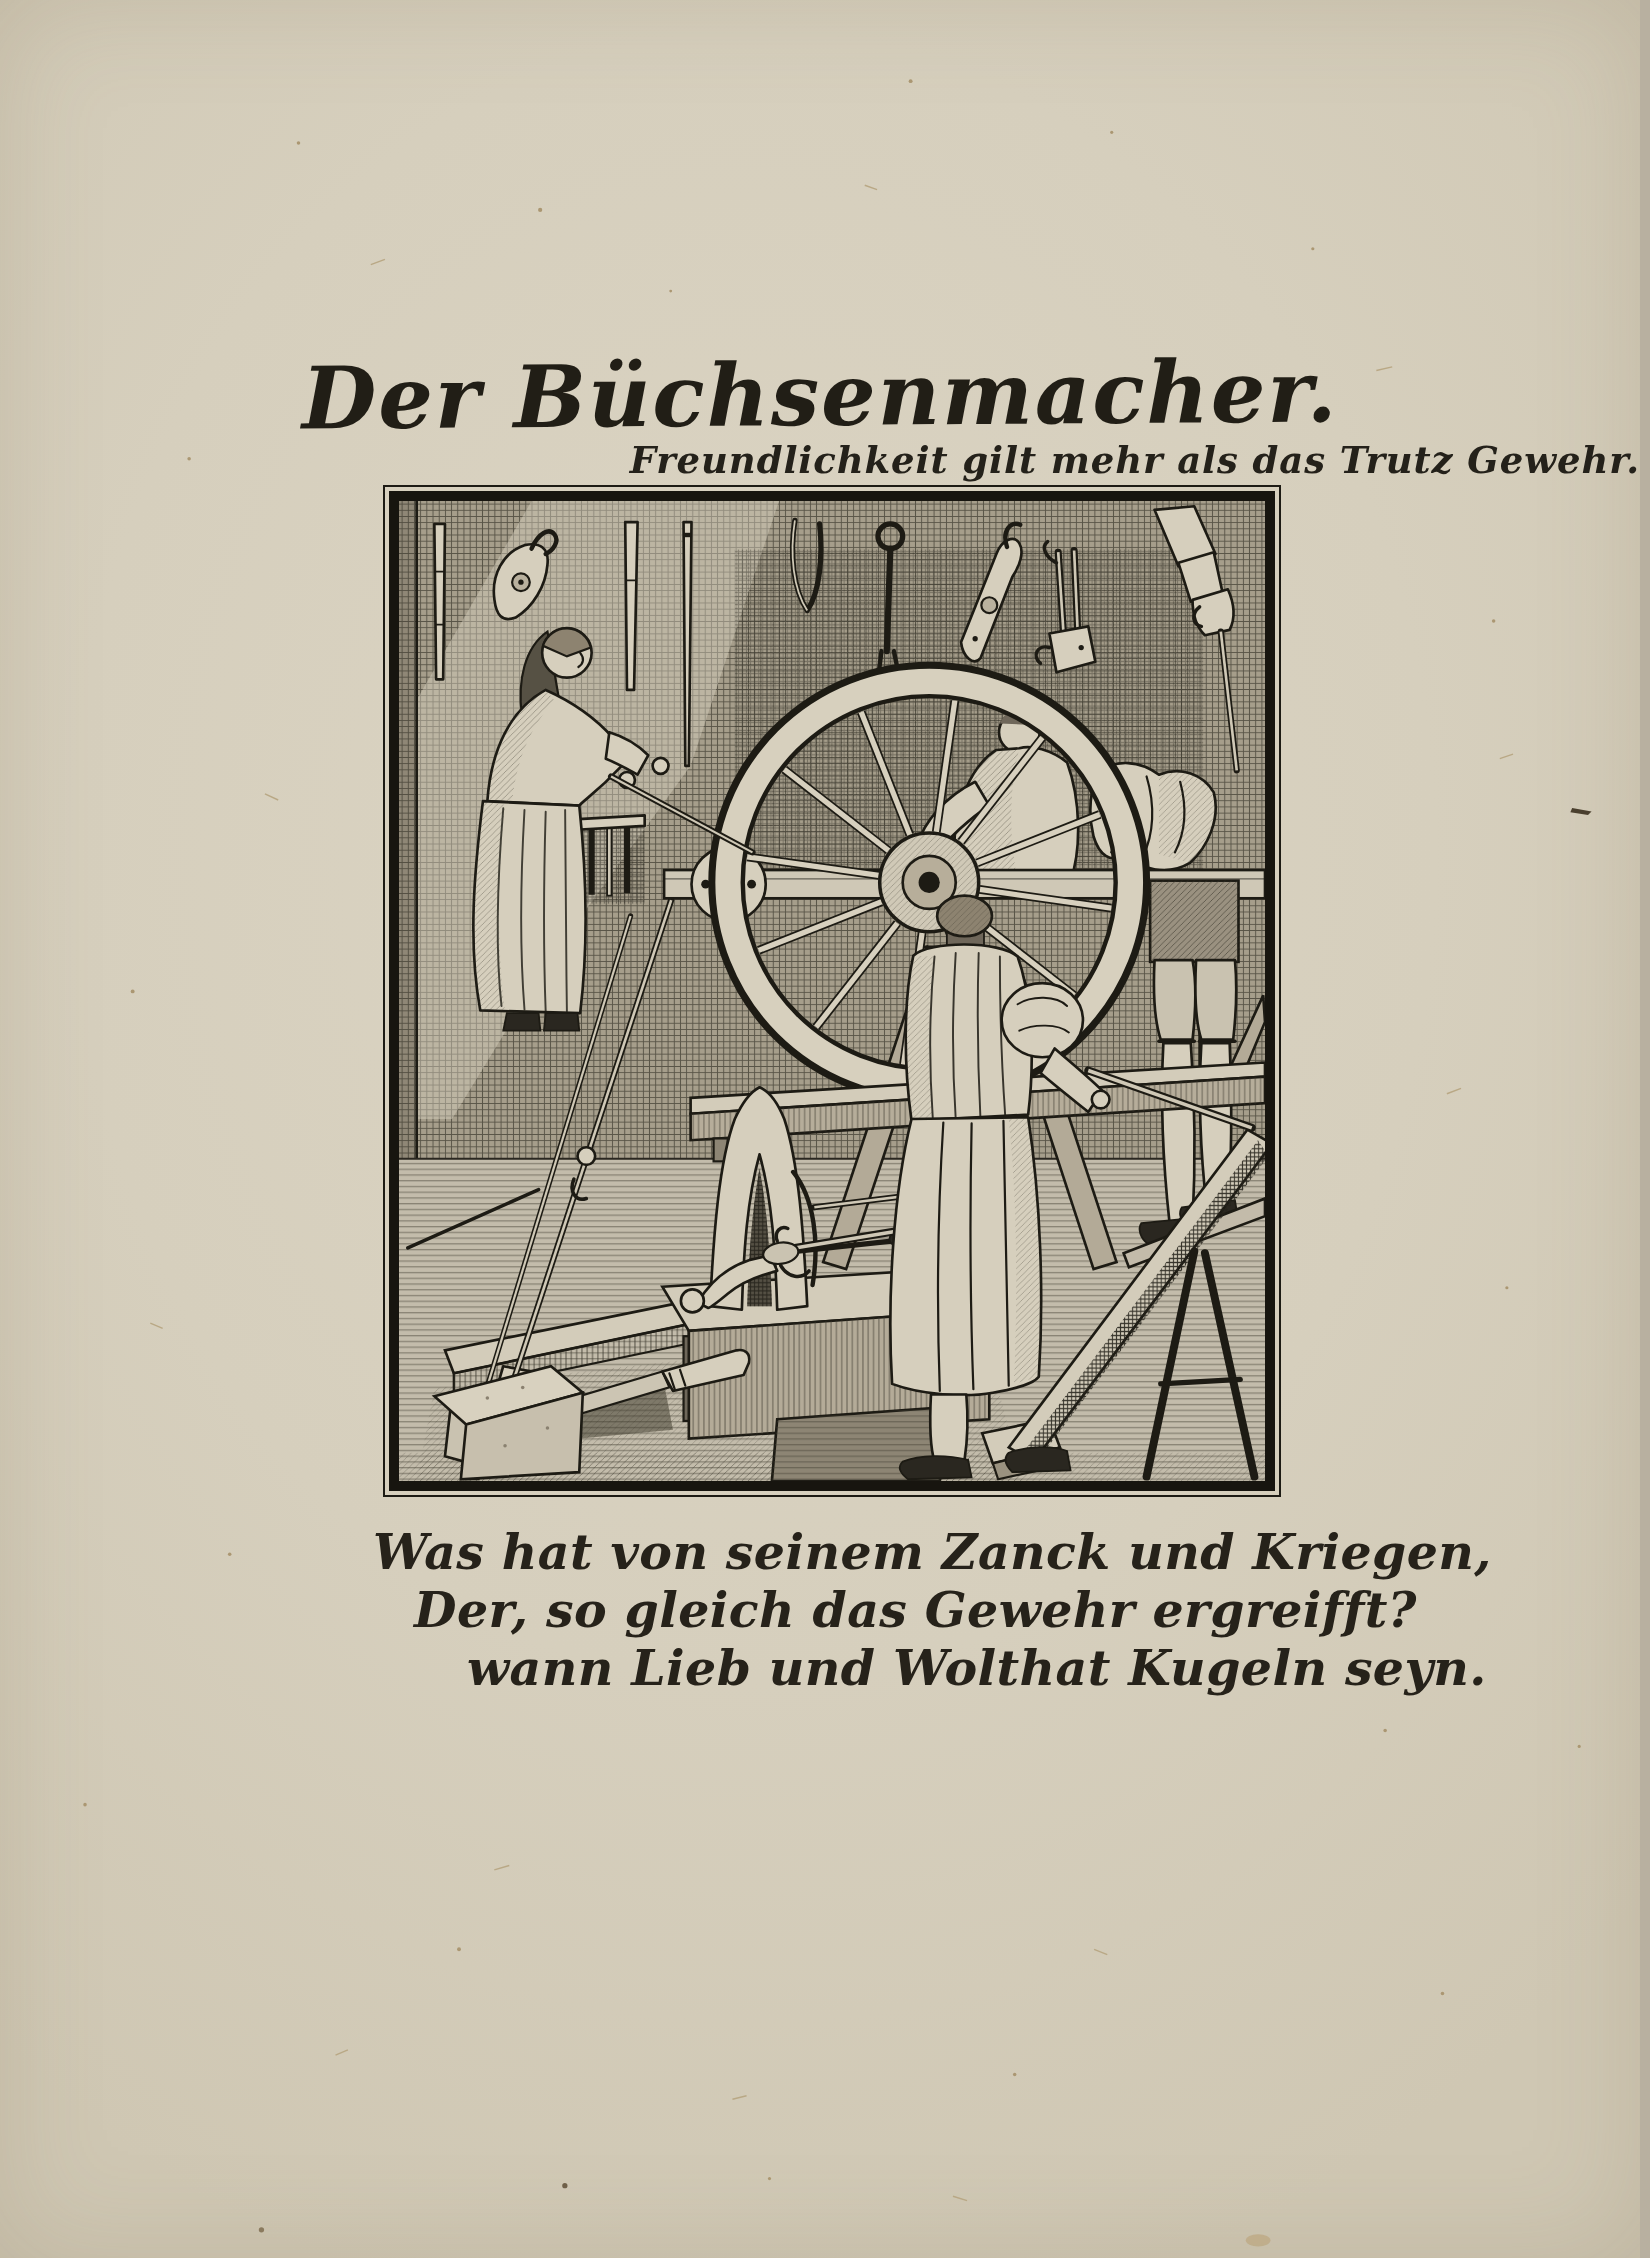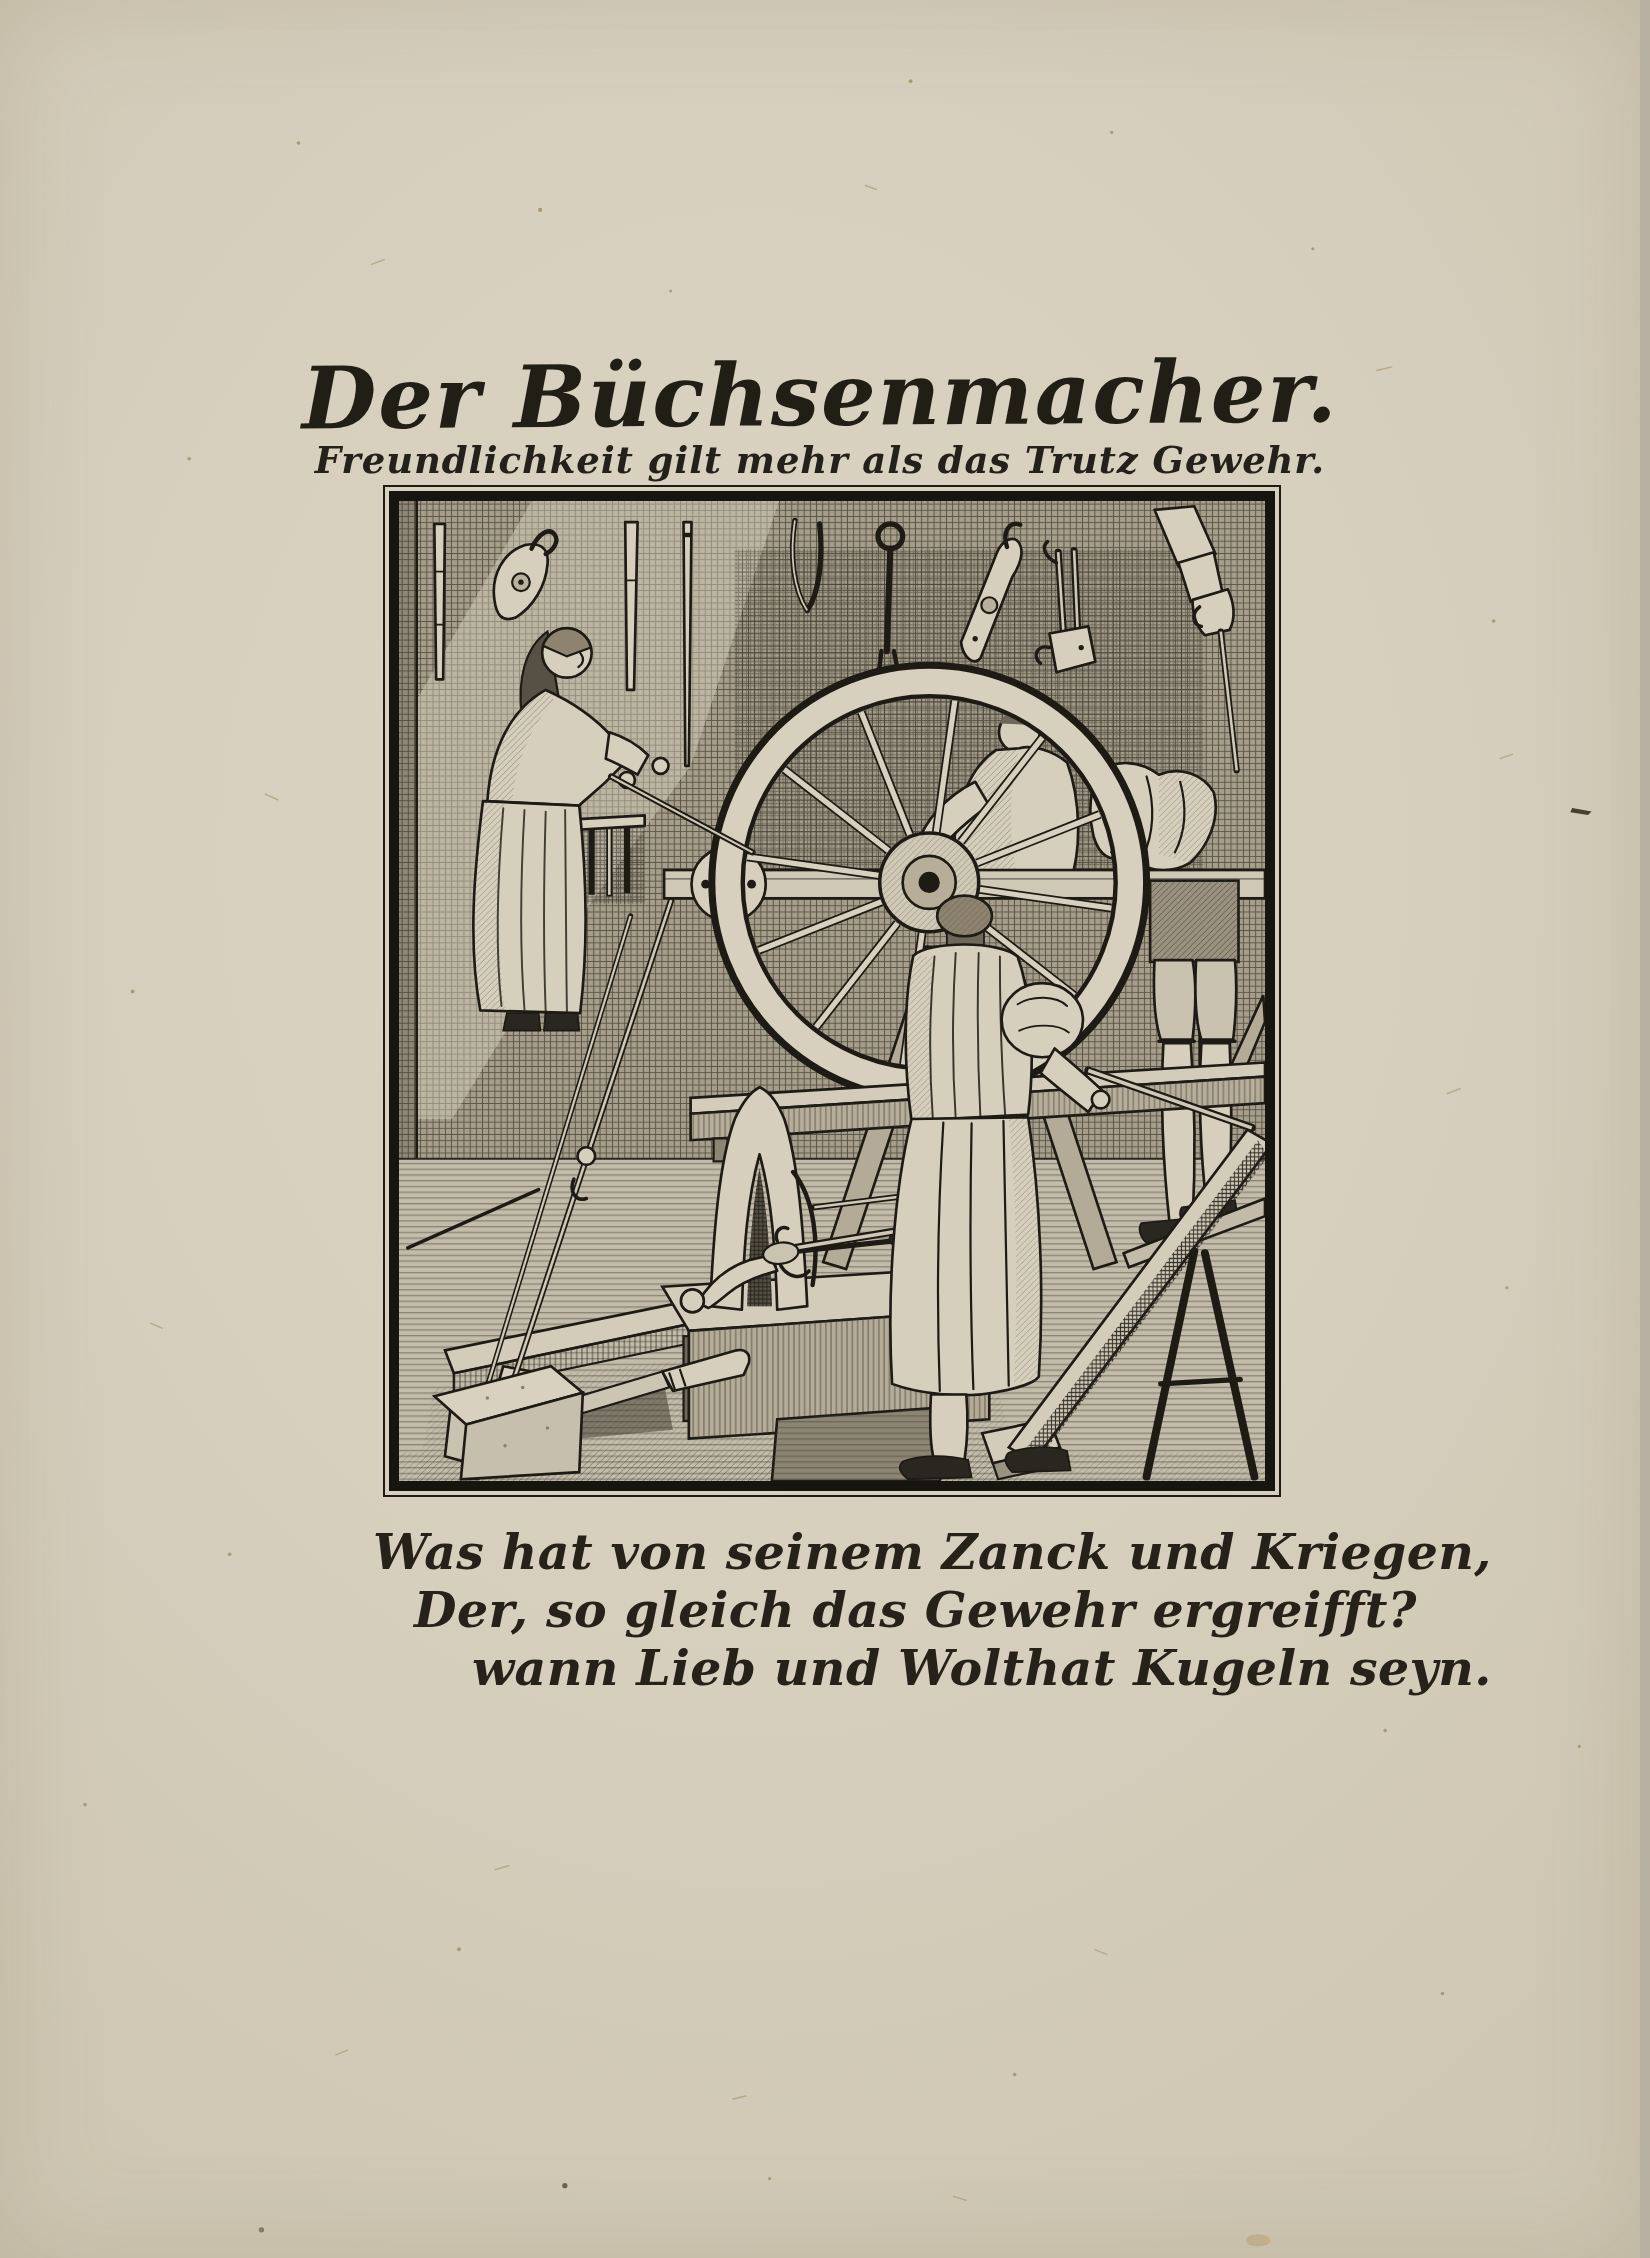--- a/index.html
+++ b/index.html
@@ -10,42 +10,42 @@
     font-family:"DejaVu Serif", serif;
     box-shadow: inset 0 0 106px rgba(120,104,75,.18);
   }
   .texture{position:absolute;inset:0;pointer-events:none;}
   .caption-title{
     position:absolute; left:0; top:352px; width:100%; text-align:center;
     font-style:italic; font-weight:700; font-size:86px; line-height:1;
     color:#211e16; letter-spacing:1.8px; transform:rotate(-.4deg);
   }
   .caption-motto{
-    position:absolute; left:0; top:442px; width:100%; text-align:center;
+    position:absolute; left:0; top:442px; width:100%; text-align:right;
     font-style:italic; font-weight:700; font-size:37px; line-height:1;
     color:#24211a; letter-spacing:0.9px;
   }
   .plate{
     position:absolute; left:389px; top:491px; width:886px; height:1000px;
     box-sizing:border-box; border:10.6px solid #17150f;
     outline:2.6px solid #1d1b14; outline-offset:4.4px;
     background:#cfc8b6;
   }
   .plate svg{position:absolute; inset:0; width:100%; height:100%;}
   .poem{
     position:absolute; left:322px; top:1523px;
     font-style:italic; font-weight:700; font-size:49px; line-height:58px;
     color:#26221a; letter-spacing:0.4px; white-space:nowrap;
   }
   .poem .ln0{margin-left:51px;}
   .poem .ln1{margin-left:92px;}
   .poem .ln2{margin-left:102px;}
   .poem .ln3{margin-left:30px;}
   .poem .ln4{margin-left:99px;}
-  .poem .ln5{margin-left:145px;text-align:right;}
+  .poem .ln5{margin-left:145px;}
   
   .eo{fill:none;stroke:#1d1b14;stroke-linecap:round;stroke-linejoin:round;}
   .ef{fill:#d6cfbd;stroke:#1d1b14;stroke-width:3;stroke-linejoin:round;}
   .ef2{fill:#c9c2b0;stroke:#1d1b14;stroke-width:3;stroke-linejoin:round;}
   .edark{fill:#2a2720;stroke:#1d1b14;stroke-width:2;}
 </style>
 </head>
 <body>
 
 <div class="page">

